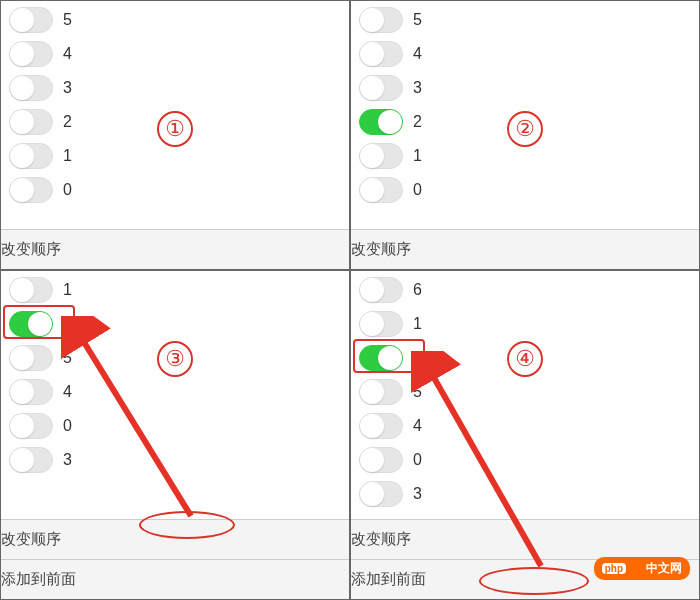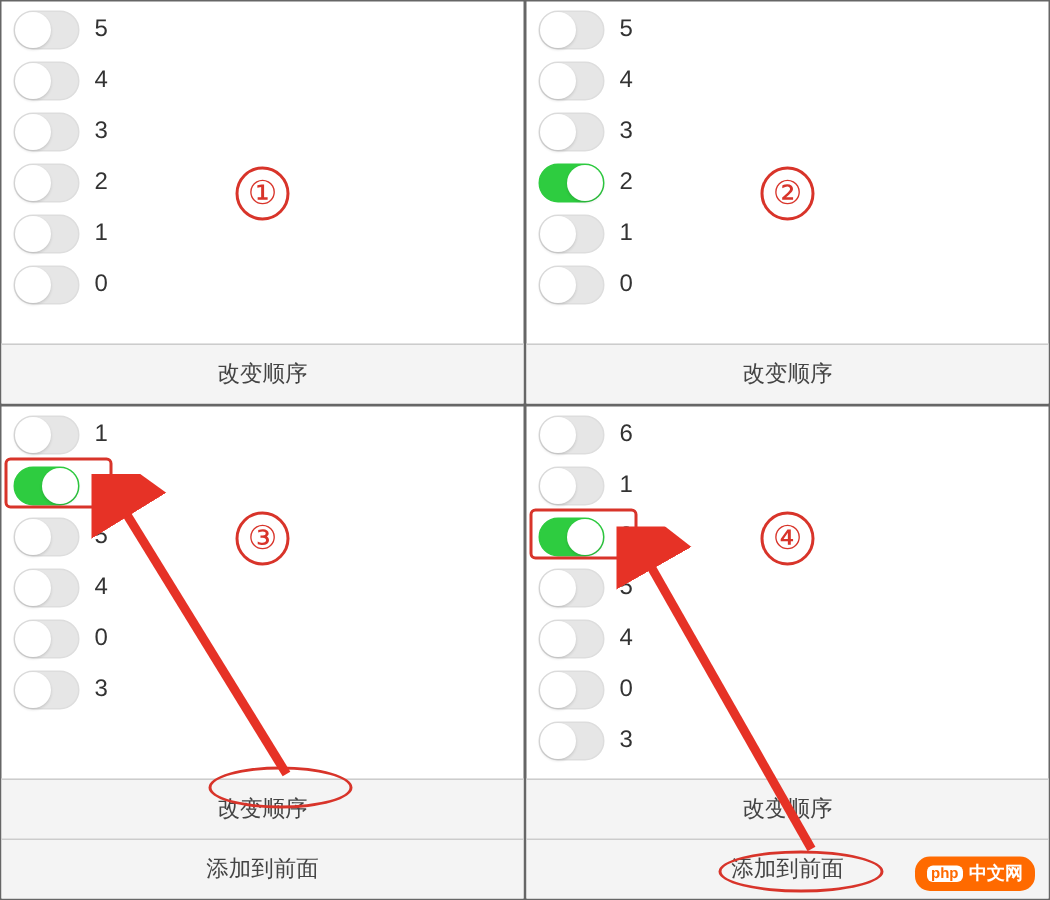--- a/index.html
+++ b/index.html
@@ -61,21 +61,20 @@
       left: 0px;
       box-shadow: 0 1px 2px rgba(0,0,0,0.15);
     }
     .toggle.on .knob { left: auto; right: 0px; }
     .row-label { font-size: 16px; color: #333; }
     .btn-bar {
       border-top: 1px solid #ccc;
       height: 40px;
       display: flex;
       align-items: center;
-      justify-content: center;
       font-size: 15px;
       color: #444;
       background: #f4f4f4;
     }
     .step-badge {
       position: absolute;
       width: 36px;
       height: 36px;
       border: 2px solid #d8342a;
       color: #d8342a;
@@ -101,31 +100,31 @@
       border: 2px solid #d8342a;
       border-radius: 50%;
       pointer-events: none;
     }
     .arrow-svg {
       position: absolute;
       pointer-events: none;
     }
     .watermark {
       position: absolute;
-      bottom: 6px;
+      bottom: 20px;
       right: 10px;
       background: #ff6a00;
       color: #fff;
       font-size: 12px;
       padding: 3px 8px;
       border-radius: 10px;
       font-weight: bold;
       display: flex;
       align-items: center;
-      gap: 4px;
+      gap: 20px;
     }
     .watermark .php {
       background: #fff;
       color: #ff6a00;
       border-radius: 4px;
       padding: 0 3px;
       font-size: 10px;
     }
   </style>
 </head>

